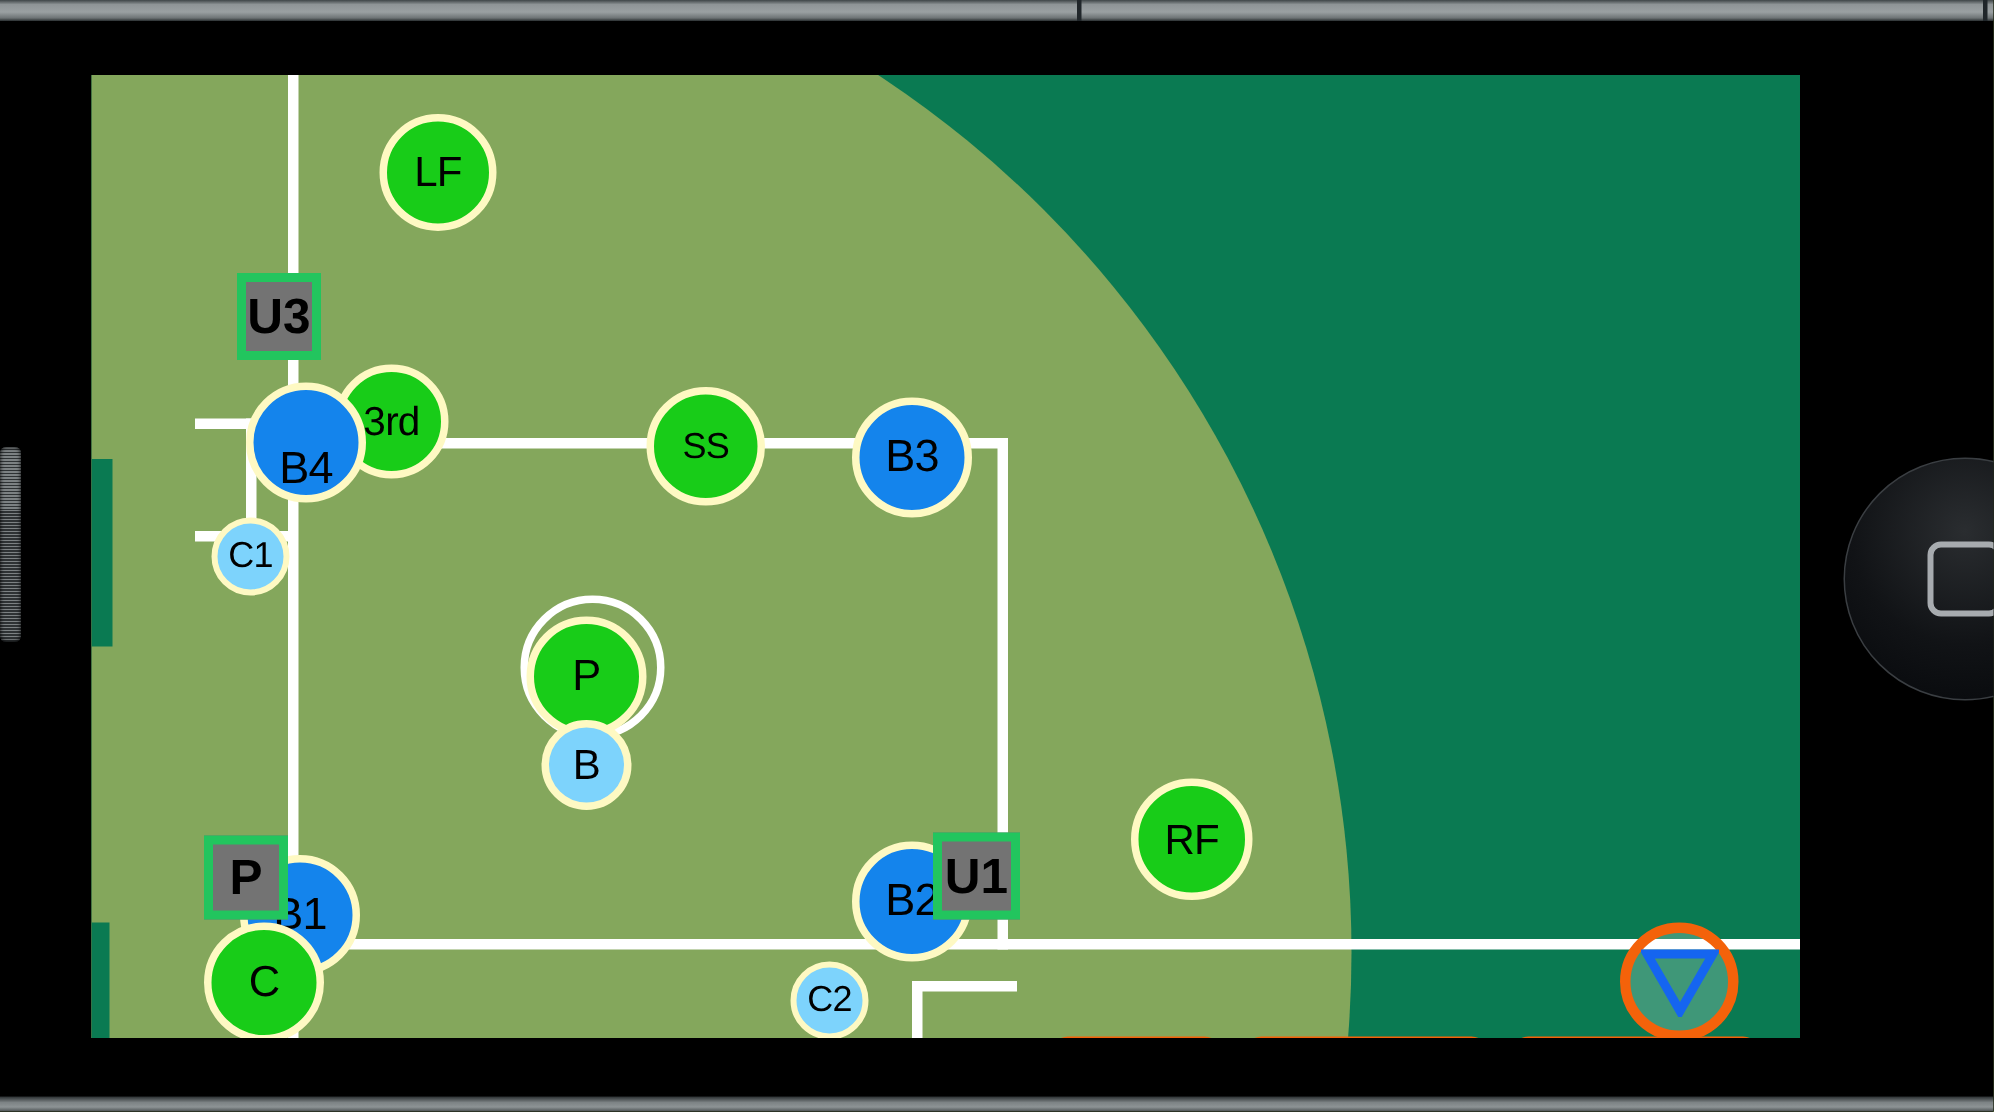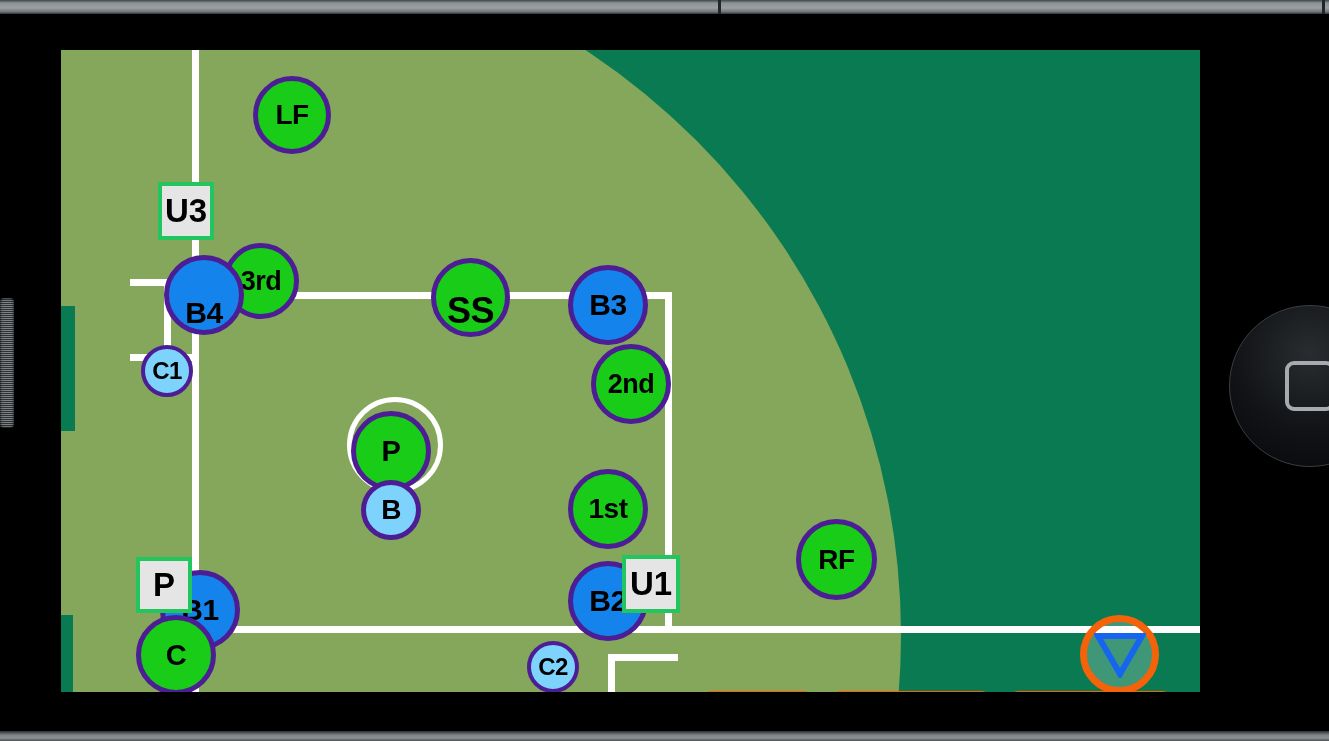--- a/index.html
+++ b/index.html
@@ -50,33 +50,33 @@
   }
   
   .dark-wedge{position:absolute;background:#0a7a52;}
   #wedge-a{left:0px;top:256px;width:14px;height:125px;}
   #wedge-b{left:0px;top:565px;width:12px;height:78px;}
 
   .chalk{position:absolute;background:#ffffff;}
 
   .node{
     position:absolute;border-radius:50%;
-    border:5px solid #4c1d95;
+    border:5px solid #fef9c3;
     box-sizing:border-box;
     display:flex;align-items:center;justify-content:center;
-    color:#000;font-weight:bold;
+    color:#000;font-weight:normal;
     font-family:"Liberation Sans", sans-serif;
     letter-spacing:-0.5px;
   }
   .node.green{background:#18cc18;}
   .node.blue{background:#1484ec;}
   .node.orange{background:#7dd3fc;}
 
   .boxlabel{
-    position:absolute;background:#e5e5e5;border:4px solid #22c55e;
+    position:absolute;background:#737373;border:6px solid #22c55e;
     box-sizing:border-box;
     display:flex;align-items:center;justify-content:center;
     color:#000;font-weight:bold;font-size:33px;
     font-family:"Liberation Sans", sans-serif;
   }
 
   #ball-marker{
     position:absolute;left:1019px;top:565px;width:79px;height:79px;border-radius:50%;
     border:7px solid #f4620a;box-sizing:border-box;
     background:rgba(255,255,255,0.22);
@@ -126,34 +126,28 @@
   <div class="chalk" style="left:103px;top:229px;width:7px;height:82px;"></div>
   <div class="chalk" style="left:547px;top:604px;width:7px;height:38px;"></div>
   <div class="chalk" style="left:547px;top:604px;width:70px;height:7px;"></div>
   <div class="chalk" style="left:131px;top:583px;width:7px;height:59px;"></div>
 
   <div style="position:absolute;left:286px;top:347px;width:96px;height:96px;border-radius:50%;border:5px solid #ffffff;box-sizing:border-box;"></div>
 
   <div class="node green" style="left:192px;top:26px;width:78px;height:78px;font-size:28px;">
     <span>LF</span>
   </div>
-  <div class="node green" style="left:735px;top:469px;width:81px;height:81px;font-size:28px;">
+  <div class="node green" style="left:693px;top:469px;width:81px;height:81px;font-size:28px;">
     <span>RF</span>
   </div>
   <div class="node green" style="left:162px;top:193px;width:76px;height:76px;font-size:27px;">
     <span>3rd</span>
   </div>
-  <div class="node green" style="left:370px;top:208px;width:79px;height:79px;font-size:36px;align-items:flex-end;">
+  <div class="node green" style="left:370px;top:208px;width:79px;height:79px;font-size:24px;">
     <span>SS</span>
-  </div>
-  <div class="node green" style="left:530px;top:294px;width:80px;height:80px;font-size:27px;">
-    <span>2nd</span>
-  </div>
-  <div class="node green" style="left:507px;top:419px;width:80px;height:80px;font-size:28px;">
-    <span>1st</span>
   </div>
   <div class="node green" style="left:290px;top:361px;width:80px;height:80px;font-size:29px;">
     <span>P</span>
   </div>
   <div class="node green" style="left:75px;top:565px;width:80px;height:80px;font-size:29px;z-index:6;">
     <span>C</span>
   </div>
 
   <div class="node blue" style="left:103px;top:205px;width:80px;height:80px;font-size:30px;z-index:4;align-items:flex-end;">
     <span>B4</span>

